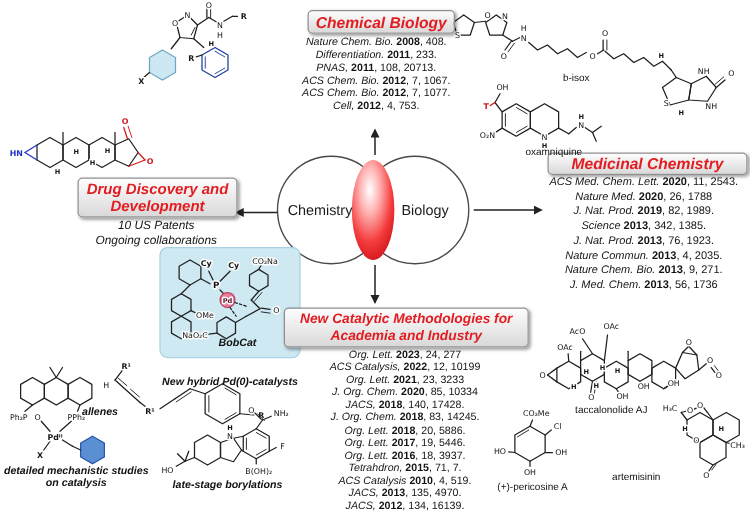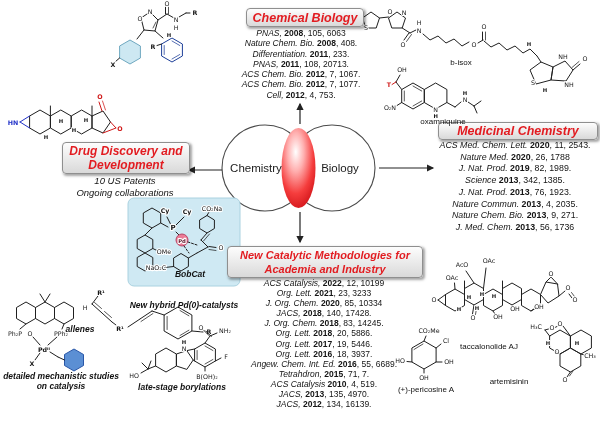--- a/index.html
+++ b/index.html
@@ -375,63 +375,62 @@
 
 <div class="tbox" style="left:246px;top:8px;width:116px;height: 17px;font-size:12.5px;">Chemical Biology</div>
 
 <div class="tbox" style="left:438px;top:122px;width:158px;height:16px;font-size:12.5px;">Medicinal Chemistry</div>
 
 <div class="tbox" style="left:62px;top:142px;width:126px;height:30px;font-size:12px;line-height:14px;">Drug Discovery and Development</div>
 
 <div class="tbox" style="left:227px;top:246px;width:194px;height:30px;font-size:11px;line-height:14px;">New Catalytic Methodologies for Academia and Industry</div>
 
 <div class="refs" style="left:224px;top:28px;width:154px;font-size:8.5px;line-height:10.3px;">
-      <div class="ref-line"><span class="rj">PNAS,</span><span class="ry"> 2008</span><span class="rr">, 105, 6063</span></div>
       <div class="ref-line"><span class="rj">Nature Chem. Bio.</span><span class="ry"> 2008</span><span class="rr">, 408.</span></div>
       <div class="ref-line"><span class="rj">Differentiation.</span><span class="ry"> 2011</span><span class="rr">, 233.</span></div>
       <div class="ref-line"><span class="rj">PNAS,</span><span class="ry"> 2011</span><span class="rr">, 108, 20713.</span></div>
       <div class="ref-line"><span class="rj">ACS Chem. Bio.</span><span class="ry"> 2012</span><span class="rr">, 7, 1067.</span></div>
       <div class="ref-line"><span class="rj">ACS Chem. Bio.</span><span class="ry"> 2012</span><span class="rr">, 7, 1077.</span></div>
       <div class="ref-line"><span class="rj">Cell,</span><span class="ry"> 2012</span><span class="rr">, 4, 753.</span></div>
     </div>
 
 <div class="refs" style="left:431px;top:140px;width:168px;font-size:8.8px;line-height:11.7px;">
       <div class="ref-line"><span class="rj">ACS Med. Chem. Lett.</span><span class="ry"> 2020</span><span class="rr">, 11, 2543.</span></div>
       <div class="ref-line"><span class="rj">Nature Med.</span><span class="ry"> 2020</span><span class="rr">, 26, 1788</span></div>
       <div class="ref-line"><span class="rj">J. Nat. Prod.</span><span class="ry"> 2019</span><span class="rr">, 82, 1989.</span></div>
       <div class="ref-line"><span class="rj">Science</span><span class="ry"> 2013</span><span class="rr">, 342, 1385.</span></div>
       <div class="ref-line"><span class="rj">J. Nat. Prod.</span><span class="ry"> 2013</span><span class="rr">, 76, 1923.</span></div>
       <div class="ref-line"><span class="rj">Nature Commun.</span><span class="ry"> 2013</span><span class="rr">, 4, 2035.</span></div>
       <div class="ref-line"><span class="rj">Nature Chem. Bio.</span><span class="ry"> 2013</span><span class="rr">, 9, 271.</span></div>
       <div class="ref-line"><span class="rj">J. Med. Chem.</span><span class="ry"> 2013</span><span class="rr">, 56, 1736</span></div>
     </div>
 
 <div class="refs" style="left:226px;top:278px;width:196px;font-size:8.5px;line-height:10.1px;">
+      <div class="ref-line"><span class="rj">Org. Lett.</span><span class="ry"> 2023</span><span class="rr">, 24, 277</span></div>
       <div class="ref-line"><span class="rj">ACS Catalysis,</span><span class="ry"> 2022</span><span class="rr">, 12, 10199</span></div>
       <div class="ref-line"><span class="rj">Org. Lett.</span><span class="ry"> 2021</span><span class="rr">, 23, 3233</span></div>
       <div class="ref-line"><span class="rj">J. Org. Chem.</span><span class="ry"> 2020</span><span class="rr">, 85, 10334</span></div>
       <div class="ref-line"><span class="rj">JACS,</span><span class="ry"> 2018</span><span class="rr">, 140, 17428.</span></div>
       <div class="ref-line"><span class="rj">J. Org. Chem.</span><span class="ry"> 2018</span><span class="rr">, 83, 14245.</span></div>
       <div class="ref-line"><span class="rj">Org. Lett.</span><span class="ry"> 2018</span><span class="rr">, 20, 5886.</span></div>
       <div class="ref-line"><span class="rj">Org. Lett.</span><span class="ry"> 2017</span><span class="rr">, 19, 5446.</span></div>
       <div class="ref-line"><span class="rj">Org. Lett.</span><span class="ry"> 2016</span><span class="rr">, 18, 3937.</span></div>
-      <div class="ref-line"><span class="rj">Angew. Chem. Int. Ed.</span><span class="ry"> 2016</span><span class="rr">, 55, 6689.</span></div>
       <div class="ref-line"><span class="rj">Tetrahdron,</span><span class="ry"> 2015</span><span class="rr">, 71, 7.</span></div>
       <div class="ref-line"><span class="rj">ACS Catalysis</span><span class="ry"> 2010</span><span class="rr">, 4, 519.</span></div>
       <div class="ref-line"><span class="rj">JACS,</span><span class="ry"> 2013</span><span class="rr">, 135, 4970.</span></div>
       <div class="ref-line"><span class="rj">JACS,</span><span class="ry"> 2012</span><span class="rr">, 134, 16139.</span></div>
     </div>
 
 <div class="ddline" style="left:62px;top:175px;width:126px;font-size:9.5px;">10 US Patents</div>
 <div class="ddline" style="left:62px;top:187px;width:126px;font-size:9.5px;">Ongoing collaborations</div>
 
 <div class="cap" style="left:461px;top:58px;font-size:8px;">b-isox</div>
 <div class="cap" style="left:443px;top:117px;font-size:8px;">oxamniquine</div>
 <div class="cap bi" style="left:190px;top:269px;font-size:8.5px;">BobCat</div>
 <div class="cap bi" style="left:184px;top:288px;font-size:8.5px;margin-top:12px;">New hybrid Pd(0)-catalysts</div>
 <div class="cap bi" style="left:80px;top:324px;font-size:8.5px;">allenes</div>
 <div class="cap bi" style="left:61px;top:372px;font-size:8.5px;width:124px;white-space:normal;text-align:center;line-height:9.5px;">detailed mechanistic studies on catalysis</div>
 <div class="cap bi" style="left:182px;top:382px;font-size:8.5px;">late-stage borylations</div>
-<div class="cap" style="left:489px;top:323px;font-size:8px;margin-top:19px;">taccalonolide AJ</div>
+<div class="cap" style="left:489px;top:323px;font-size:8px;">taccalonolide AJ</div>
 <div class="cap" style="left:426px;top:385px;font-size:8px;">(+)-pericosine A</div>
 <div class="cap" style="left:509px;top:377px;font-size:8px;">artemisinin</div>
 
 </div>
 
 </body></html>

